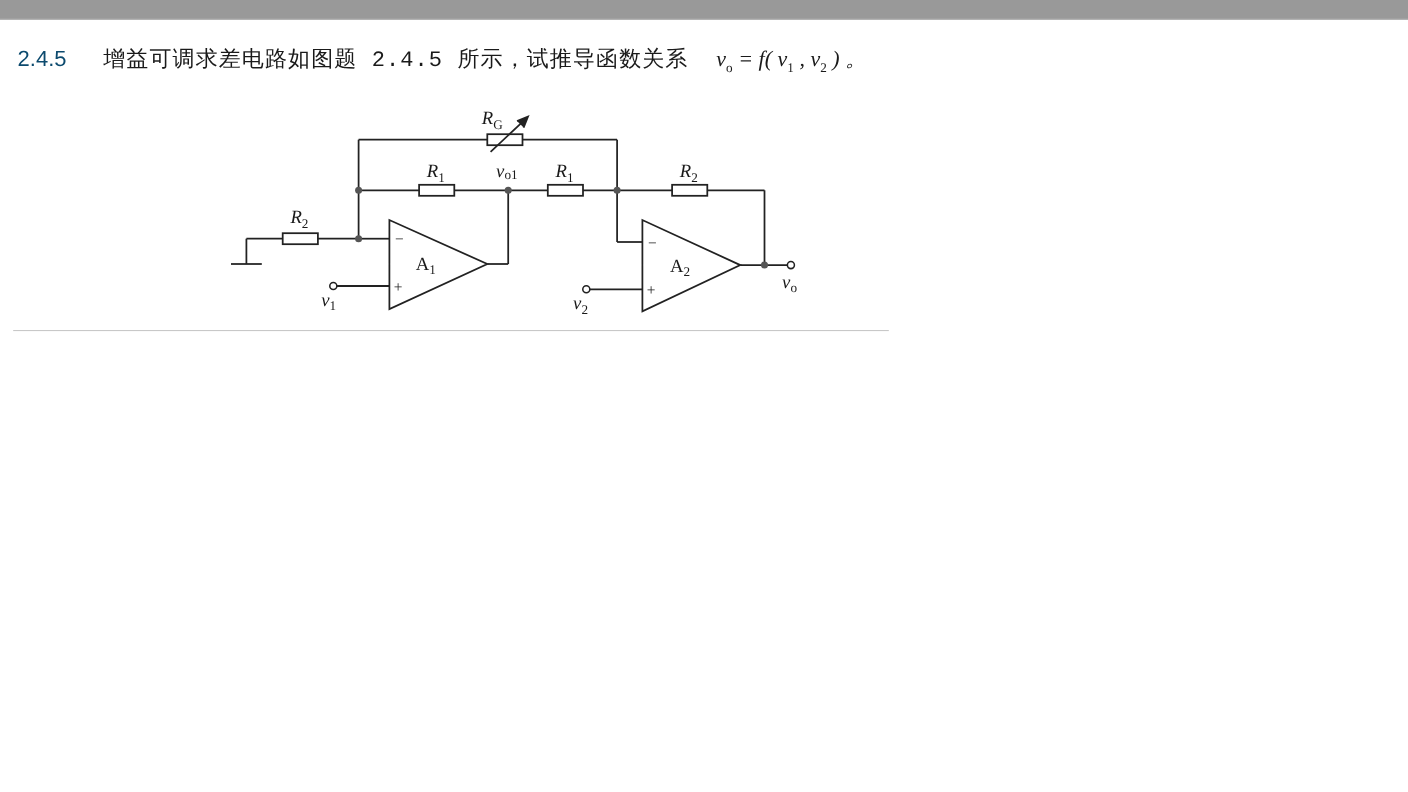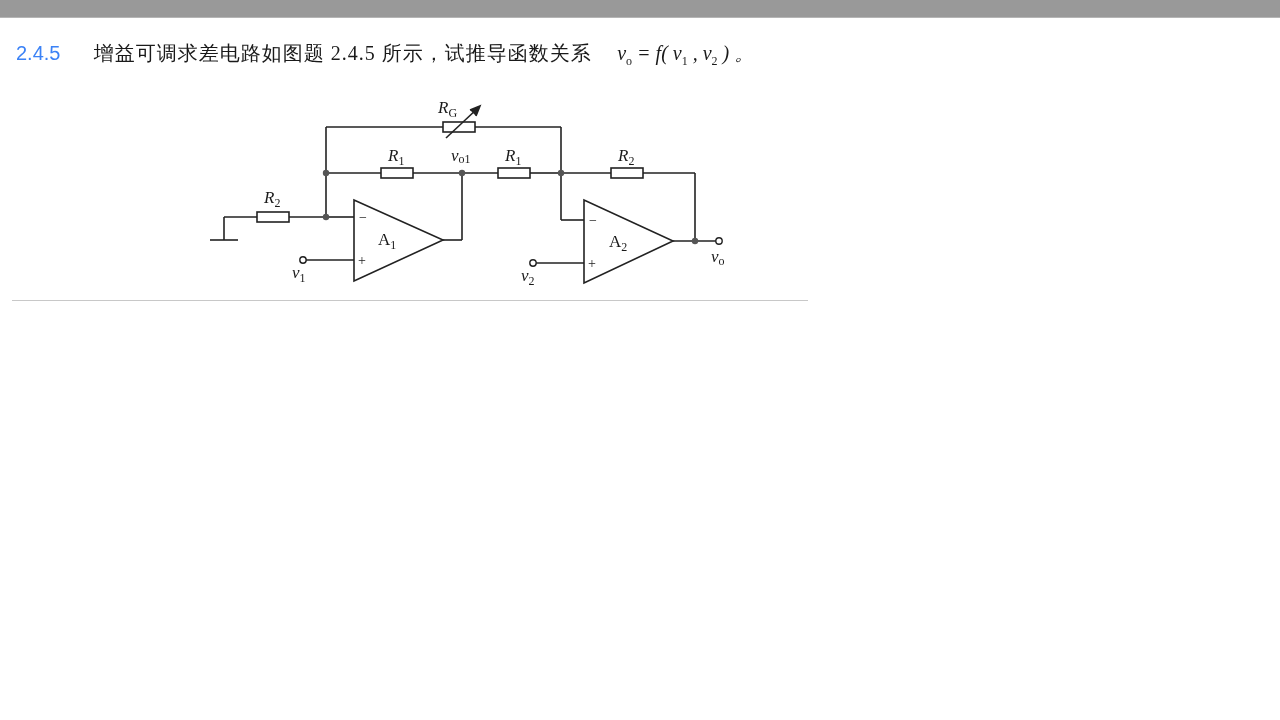--- a/index.html
+++ b/index.html
@@ -14,23 +14,23 @@
       background: #999999;
       border-bottom: 1px solid #b5b5b5;
     }
     .problem-line {
       position: absolute; left: 16px; top: 40px;
       font-size: 20px; color: #1a1a1a; white-space: nowrap;
       letter-spacing: 1px;
     }
     .problem-number {
       font-family: "Liberation Sans", sans-serif;
-      color: #3b82f6; margin-right: 26px; letter-spacing: 0;
+      color: #0c4a6e; margin-right: 26px; letter-spacing: 0;
     }
-    .problem-text { font-family: Liberation Serif, serif; }
+    .problem-text { font-family: Liberation Mono, monospace; }
     .formula {
       font-family: "Liberation Serif", serif; font-style: italic;
       margin-left: 18px; letter-spacing: 0;
     }
     .formula sub { font-size: 12px; font-style: normal; }
     .circuit { position: absolute; left: 0; top: 80px; }
     .divider {
       position: absolute; left: 12px; top: 300px; width: 796px; height: 1px;
       background: #c8c8c8;
     }

